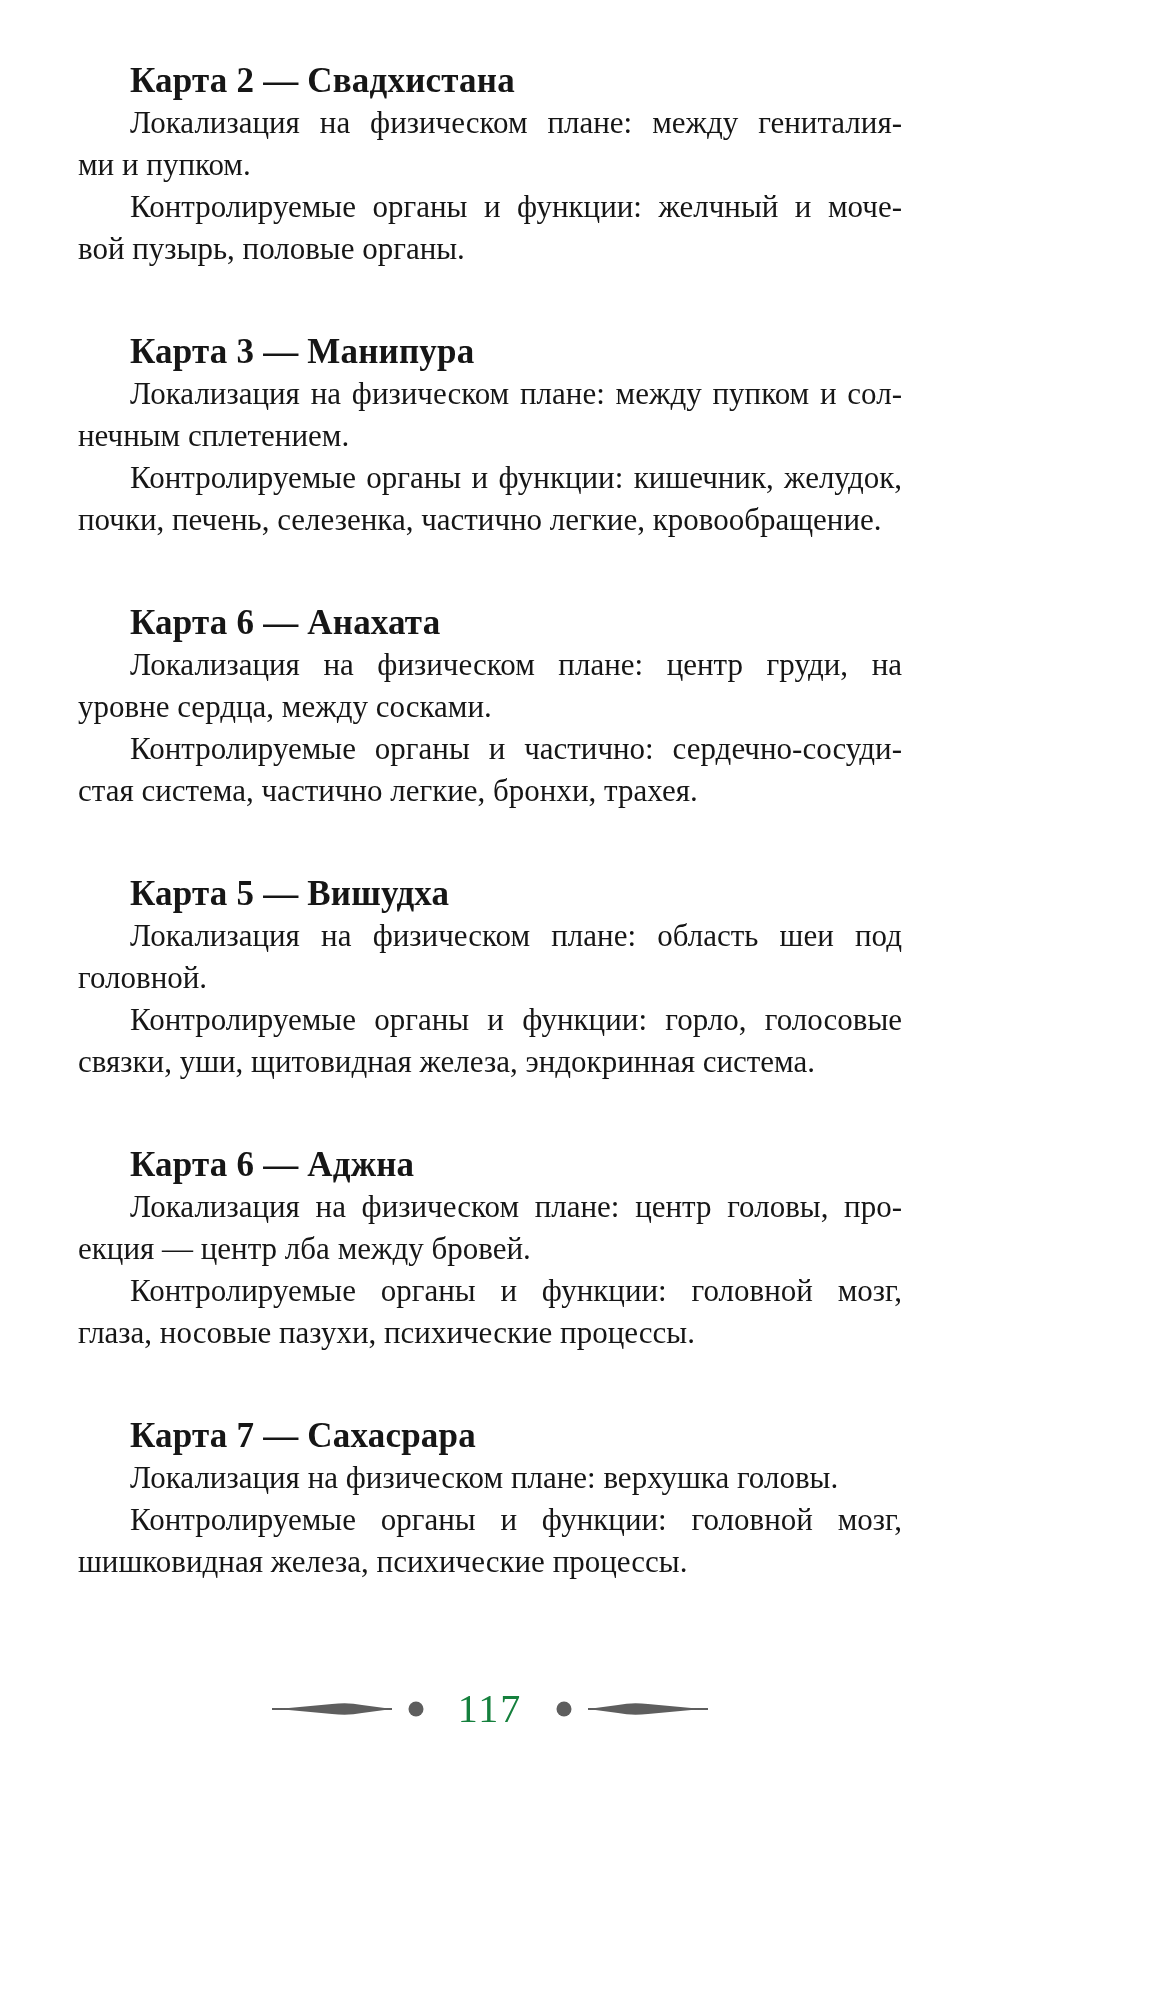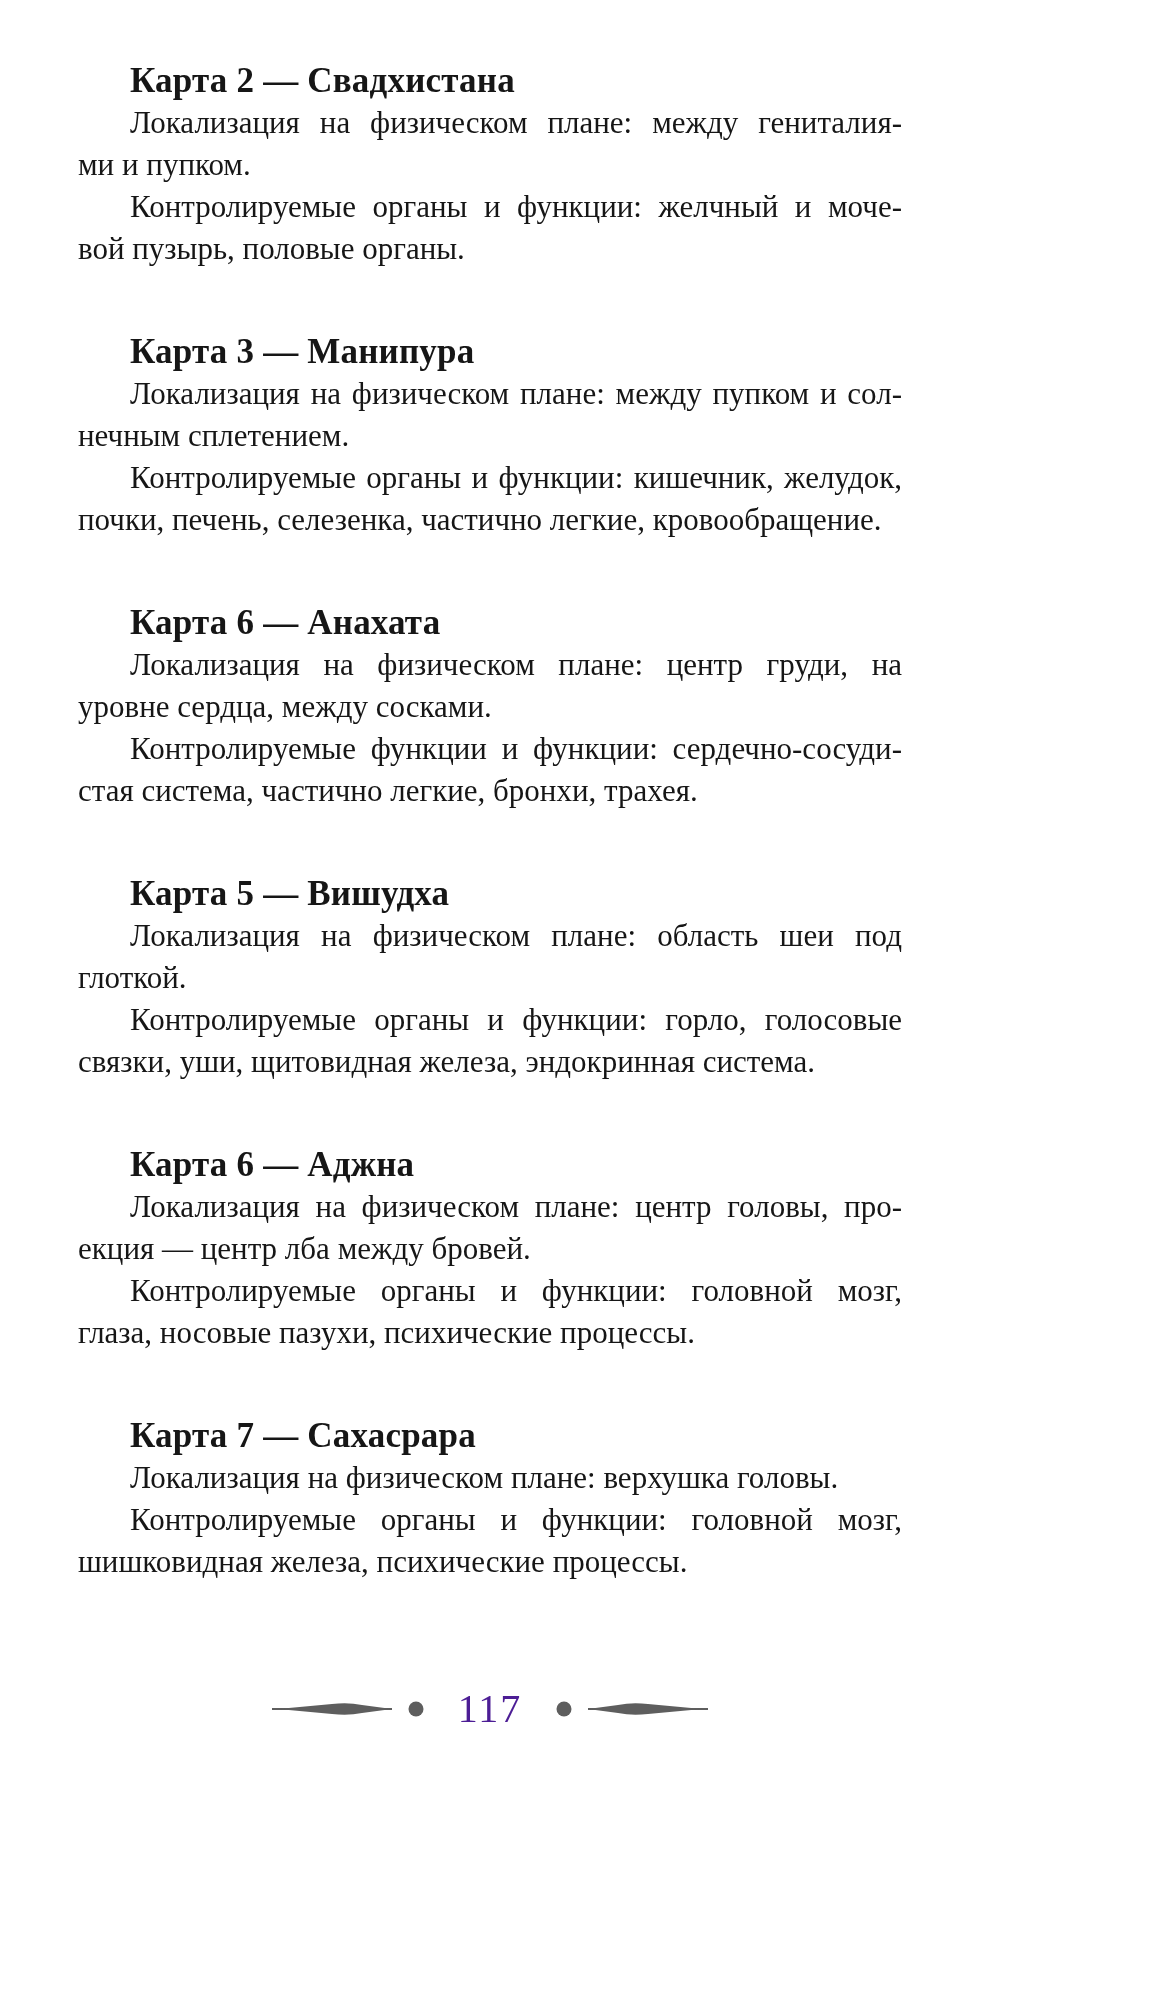--- a/index.html
+++ b/index.html
@@ -41,21 +41,21 @@
   .footer{
     margin-top:104px;
     display:flex;
     align-items:center;
     justify-content:center;
     gap:30px;
   }
   .page-num{
     font-size:40px;
     line-height:44px;
-    color:#4c1d95;
+    color:#15803d;
     letter-spacing:2px;
   }
   .orn{display:block;}
 </style>
 </head>
 <body>
 
 <div class="page">
 
   <div class="section">
@@ -82,30 +82,30 @@
     </div>
   </div>
 
   <div class="section">
     <div class="heading">Карта 6 — Анахата</div>
     <div class="para">
       <div class="line indent jfull">Локализация на физическом плане: центр груди, на</div>
       <div class="line">уровне сердца, между сосками.</div>
     </div>
     <div class="para">
-      <div class="line indent jfull">Контролируемые функции и функции: сердечно-сосуди-</div>
+      <div class="line indent jfull">Контролируемые органы и частично: сердечно-сосуди-</div>
       <div class="line">стая система, частично легкие, бронхи, трахея.</div>
     </div>
   </div>
 
   <div class="section">
     <div class="heading">Карта 5 — Вишудха</div>
     <div class="para">
       <div class="line indent jfull">Локализация на физическом плане: область шеи под</div>
-      <div class="line">глоткой.</div>
+      <div class="line">головной.</div>
     </div>
     <div class="para">
       <div class="line indent jfull">Контролируемые органы и функции: горло, голосовые</div>
       <div class="line">связки, уши, щитовидная железа, эндокринная система.</div>
     </div>
   </div>
 
   <div class="section">
     <div class="heading">Карта 6 — Аджна</div>
     <div class="para">

